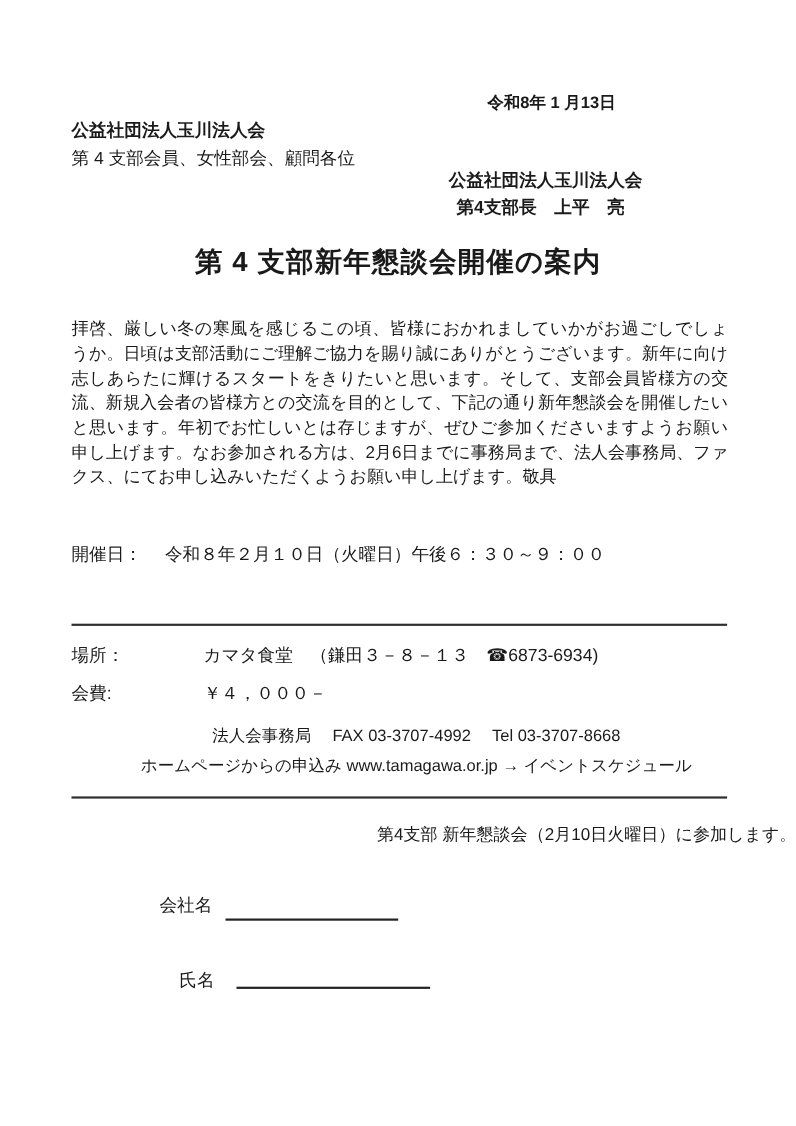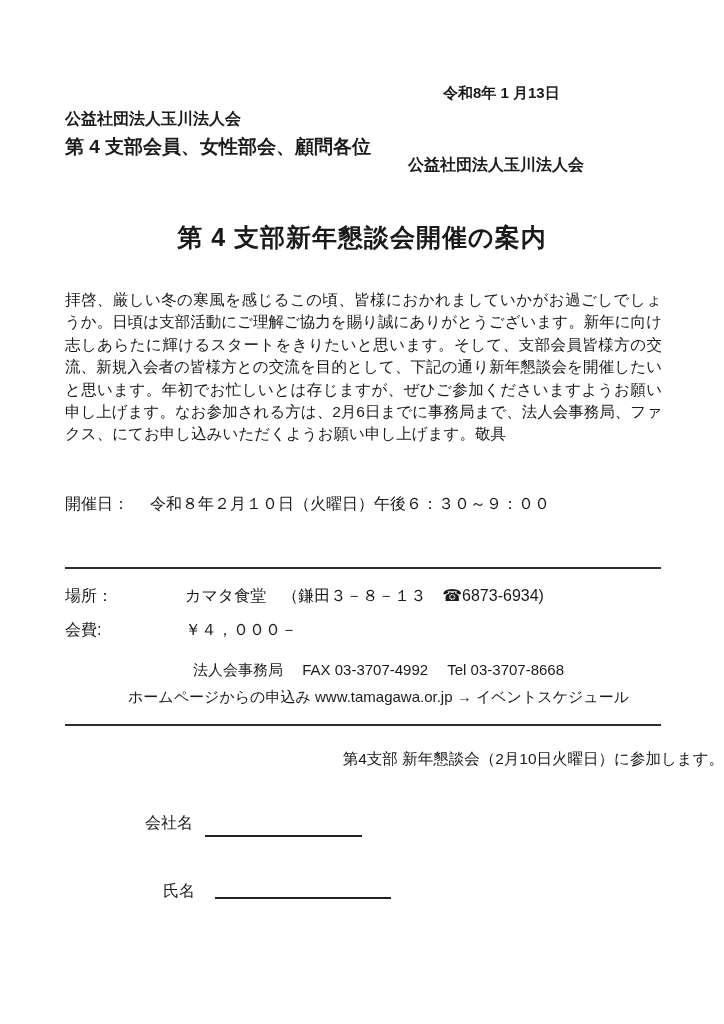--- a/index.html
+++ b/index.html
@@ -13,21 +13,21 @@
     height: 1024px;
     background: #ffffff;
     font-family: "Liberation Sans", "DejaVu Sans", sans-serif;
     color: #1a1a1a;
     overflow: hidden;
   }
   .abs { position: absolute; white-space: nowrap; }
 
   .doc-date        { top: 84px;  left: 443px; font-size: 15px; font-weight: bold; }
   .recipient-org   { top: 109px; left: 65px;  font-size: 16px; font-weight: bold; }
-  .recipient-to    { top: 134px; left: 65px;  font-size: 19px; font-weight: bold; }
+  .recipient-to    { top: 134px; left: 65px;  font-size: 16px; font-weight: normal; }
   .sender-block    { top: 152px; left: 408px; font-size: 16px; font-weight: bold; line-height: 25px; }
   .sender-name     { padding-left: 7px; }
 
   .doc-title {
     top: 221px; left: 0; width: 724px;
     text-align: center;
     font-size: 25px; font-weight: bold;
     letter-spacing: 1px;
   }
 
@@ -92,20 +92,21 @@
 
 <div class="page">
 
   <div class="abs doc-date">令和8年 1 月13日</div>
 
   <div class="abs recipient-org">公益社団法人玉川法人会</div>
   <div class="abs recipient-to">第 4 支部会員、女性部会、顧問各位</div>
 
   <div class="abs sender-block">
     <div>公益社団法人玉川法人会</div>
+    <div class="sender-name">第4支部長　上平　亮</div>
   </div>
 
   <div class="abs doc-title">第 4 支部新年懇談会開催の案内</div>
 
   <div class="body-text">拝啓、厳しい冬の寒風を感じるこの頃、皆様におかれましていかがお過ごしでしょうか。日頃は支部活動にご理解ご協力を賜り誠にありがとうございます。新年に向け志しあらたに輝けるスタートをきりたいと思います。そして、支部会員皆様方の交流、新規入会者の皆様方との交流を目的として、下記の通り新年懇談会を開催したいと思います。年初でお忙しいとは存じますが、ぜひご参加くださいますようお願い申し上げます。なお参加される方は、2月6日までに事務局まで、法人会事務局、ファクス、にてお申し込みいただくようお願い申し上げます。敬具</div>
 
   <div class="abs row-label schedule-label">開催日：</div>
   <div class="abs row-value schedule-value">令和８年２月１０日（火曜日）午後６：３０～９：００</div>
 
   <div class="divider divider-1"></div>

